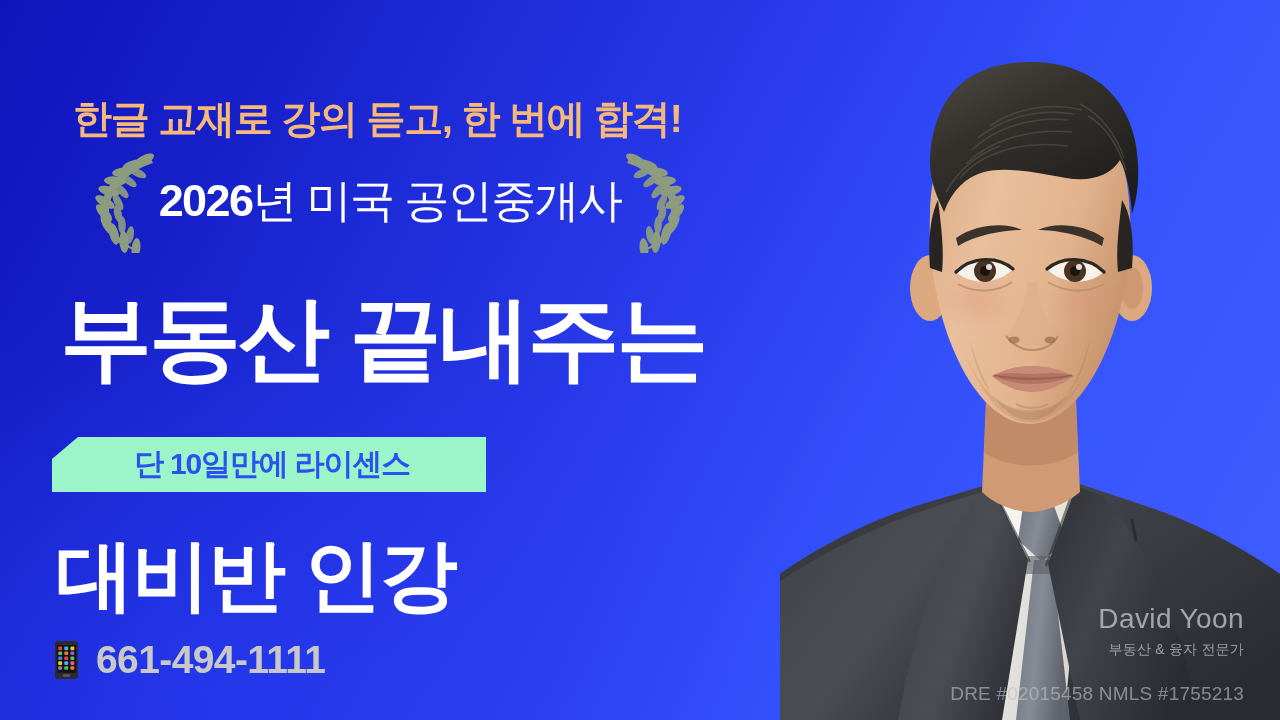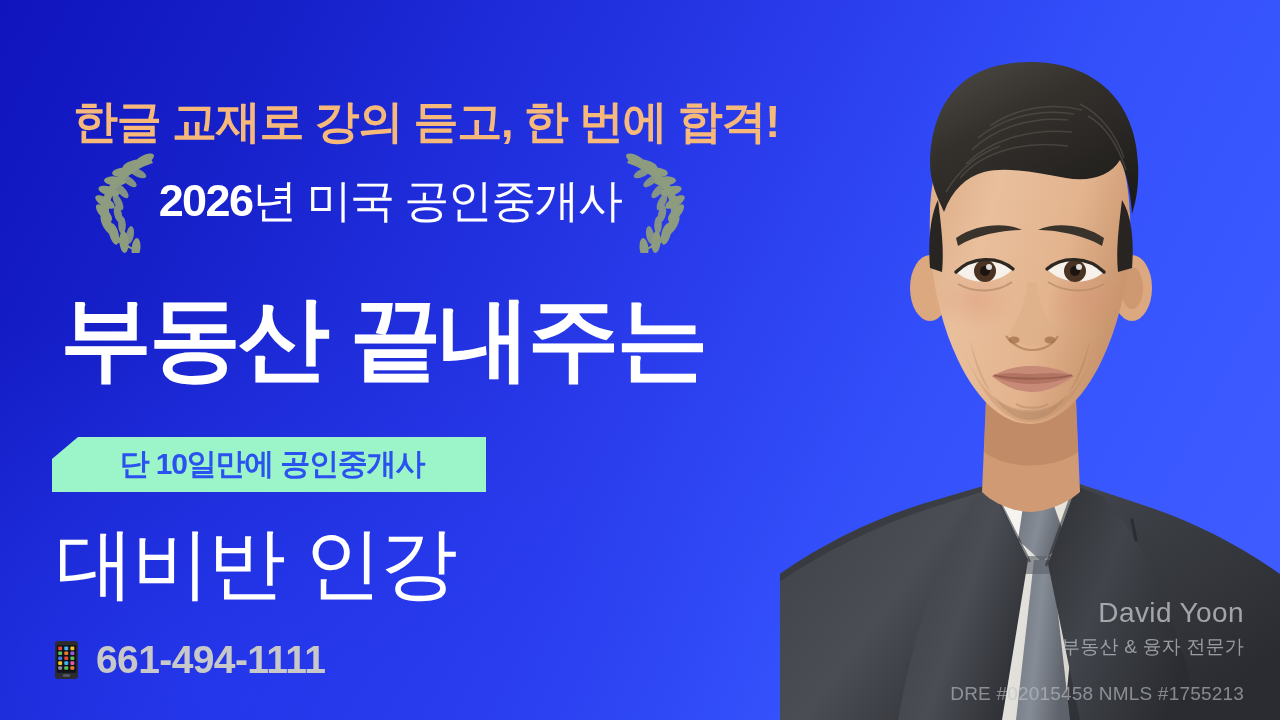--- a/index.html
+++ b/index.html
@@ -41,21 +41,21 @@
     position:absolute;
     left:0; top:0;
     width:790px; height:720px;
     z-index:5;
   }
 
   
   .kicker{
     position:absolute;
     left:73px; top:92px;
-    font-size:45px;
+    font-size:39px;
     font-weight:700;
     letter-spacing:-1.2px;
     color:#f7b97a;
     white-space:nowrap;
   }
 
   
   .year-row{
     position:absolute;
     left:60px; top:150px;
@@ -112,23 +112,23 @@
     font-size:30px;
     font-weight:800;
     letter-spacing:-1.2px;
     white-space:nowrap;
     padding-left:6px;
   }
 
   
   .subhead{
     position:absolute;
-    left:56px; top:524px;
+    left:56px; top:536px;
     font-size:78px;
-    font-weight:400;
+    font-weight:700;
     color:#ffffff;
     letter-spacing:-2px;
     line-height:1;
     white-space:nowrap;
   }
 
   
   .phone-row{
     position:absolute;
     left:55px; top:638px;
@@ -170,21 +170,21 @@
   }
   .sig-name{
     font-size:28px;
     font-weight:400;
     color:rgba(205,208,214,.72);
     letter-spacing:.4px;
     white-space:nowrap;
   }
   .sig-role{
     margin-top:5px;
-    font-size:19px;
+    font-size:14px;
     font-weight:400;
     color:rgba(198,201,208,.70);
     letter-spacing:.2px;
     white-space:nowrap;
   }
   .sig-lic{
     margin-top:24px;
     font-size:19px;
     font-weight:400;
     color:rgba(190,193,200,.62);
@@ -260,21 +260,21 @@
             <ellipse cx="31" cy="72" rx="9" ry="3.8" transform="rotate(88 31 72)"></ellipse>
             <ellipse cx="39" cy="82" rx="9" ry="3.8" transform="rotate(100 39 82)"></ellipse>
           </g>
         </g>
       </svg>
     </div>
 
     <div class="headline">부동산 끝내주는</div>
 
     <div class="badge">
-      <span class="badge-text">단 10일만에 공인중개사</span>
+      <span class="badge-text">단 10일만에 라이센스</span>
     </div>
 
     <div class="subhead">대비반 인강</div>
 
     <div class="phone-row">
       <svg class="phone-icon" viewBox="0 0 23 38">
         <rect x="0" y="0" width="23" height="38" rx="3.2" fill="#2b2b30"></rect>
         <rect x="1.8" y="4.2" width="19.4" height="27.5" fill="#10131c"></rect>
         <g>
           <rect x="3.2" y="5.6" width="3.9" height="3.6" rx="1" fill="#e8443a"></rect>

